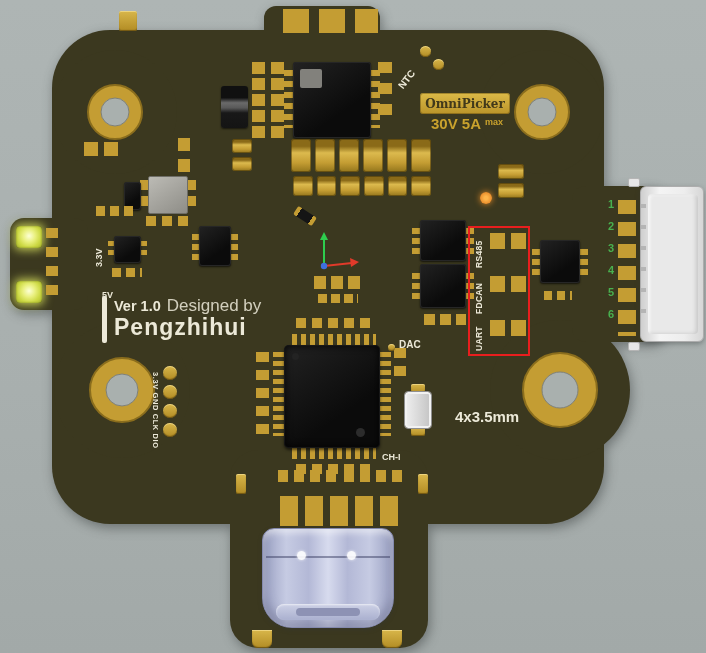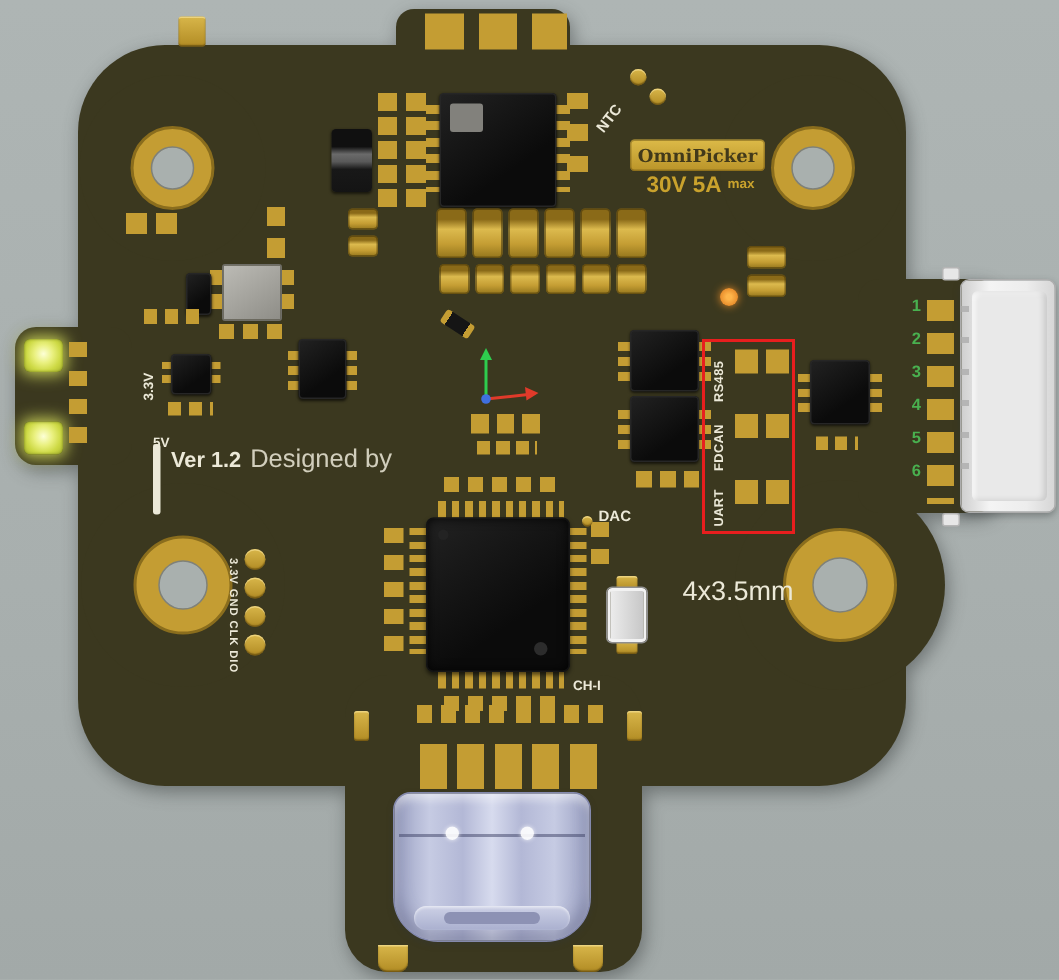--- a/index.html
+++ b/index.html
@@ -152,23 +152,24 @@
     <polygon points="14,2 10,10 18,10" fill="#2ecc4e"></polygon>
     <line x1="14" y1="36" x2="42" y2="33" stroke="#e03a2a" stroke-width="2"></line>
     <polygon points="49,32 40,28 41,37" fill="#e03a2a"></polygon>
     <circle cx="14" cy="36" r="3.2" fill="#3f6fe0"></circle>
   </svg>
   <div class="ph" style="left:314px;top:276px;width:46px;height:13px;--cw:12px;--p:17px"></div>
   <div class="ph" style="left:318px;top:294px;width:40px;height:9px;--cw:9px;--p:13px"></div>
 
   <div class="abs" style="left:102px;top:296px;width:5px;height:47px;background:#ece9d8;border-radius:2px"></div>
   <div class="abs" style="left:114px;top:296px;display:flex;align-items:baseline;gap:6px">
-    <span class="silkt" style="color:#ece9d8;font-size:14.5px;font-weight:bold">Ver 1.2</span>
+    <span class="silkt" style="color:#ece9d8;font-size:14.5px;font-weight:bold">Ver 1.0</span>
     <span style="color:rgba(236,233,216,.85);font-size:17px">Designed by</span>
   </div>
+  <div class="silk" style="left:114px;top:314px;font-size:23px;font-weight:bold;letter-spacing:1px">Pengzhihui</div>
 
   <div class="pv" style="left:412px;top:228px;width:8px;height:28px;--ch:6px;--p:10px"></div>
   <div class="pv" style="left:466px;top:228px;width:8px;height:28px;--ch:6px;--p:10px"></div>
   <div class="chip" style="left:420px;top:220px;width:46px;height:41px"></div>
   <div class="pv" style="left:412px;top:273px;width:8px;height:28px;--ch:6px;--p:10px"></div>
   <div class="pv" style="left:466px;top:273px;width:8px;height:28px;--ch:6px;--p:10px"></div>
   <div class="chip" style="left:420px;top:264px;width:46px;height:44px"></div>
   <div class="ph" style="left:424px;top:314px;width:42px;height:11px;--cw:11px;--p:16px"></div>
 
   <div class="red-box" style="left:468px;top:226px;width:62px;height:130px"></div>
@@ -210,21 +211,21 @@
   <div class="ph" style="left:296px;top:464px;width:76px;height:10px;--cw:10px;--p:16px"></div>
 
   <div class="pad round" style="left:388px;top:344px;width:7px;height:7px"></div>
   <div class="silk" style="left:399px;top:339px;font-size:10px;font-weight:bold">DAC</div>
   <div class="silk" style="left:382px;top:452px;font-size:9px;font-weight:bold">CH-I</div>
 
   <div class="pad" style="left:411px;top:384px;width:14px;height:9px"></div>
   <div class="pad" style="left:411px;top:427px;width:14px;height:9px"></div>
   <div class="abs" style="left:405px;top:392px;width:26px;height:36px;background:linear-gradient(90deg,#ececec,#c7c7c7);border:2px solid #f2f2f2;outline:1px solid #8f8f8f;border-radius:3px"></div>
 
-  <div class="silk" style="left:455px;top:384px;font-size:18px;font-weight:normal">4x3.5mm</div>
+  <div class="silk" style="left:455px;top:408px;font-size:15px;font-weight:bold">4x3.5mm</div>
 
   <div class="silk rotcw" style="left:160px;top:372px;font-size:7.5px;font-weight:bold;letter-spacing:.6px">3.3V GND CLK DIO</div>
   <div class="pad round" style="left:163px;top:366px;width:14px;height:14px"></div>
   <div class="pad round" style="left:163px;top:385px;width:14px;height:14px"></div>
   <div class="pad round" style="left:163px;top:404px;width:14px;height:14px"></div>
   <div class="pad round" style="left:163px;top:423px;width:14px;height:14px"></div>
 
   <div class="ph" style="left:278px;top:470px;width:58px;height:12px;--cw:10px;--p:16px"></div>
   <div class="ph" style="left:344px;top:470px;width:58px;height:12px;--cw:10px;--p:16px"></div>
   <div class="ph" style="left:280px;top:496px;width:122px;height:30px;--cw:18px;--p:25px"></div>

